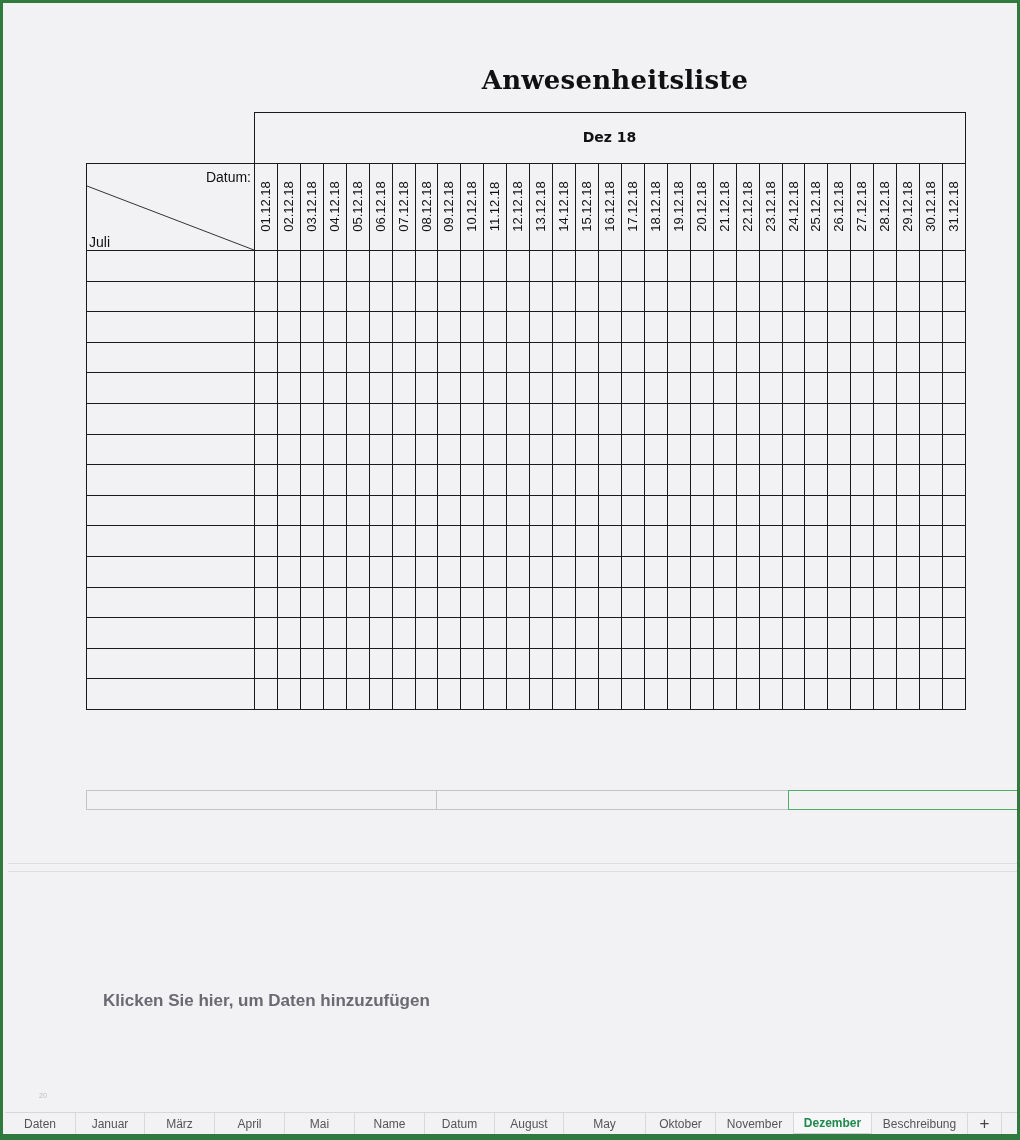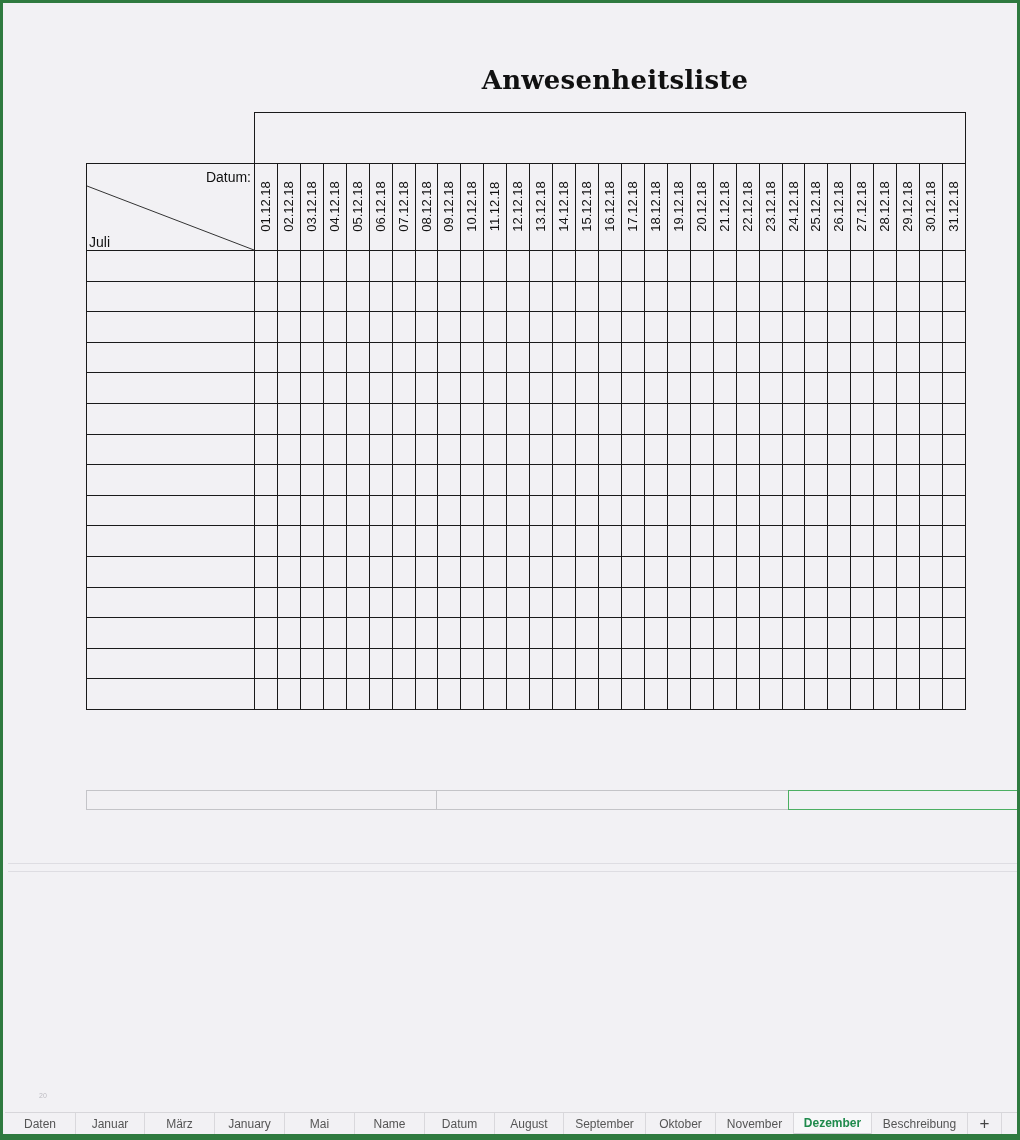--- a/index.html
+++ b/index.html
@@ -590,20 +590,21 @@
       <div class="row-cell" style="left: 780px; top: 676px; width: 22px; height: 30px;"></div>
       <div class="row-cell" style="left: 802px; top: 676px; width: 22px; height: 30px;"></div>
       <div class="row-cell" style="left: 825px; top: 676px; width: 22px; height: 30px;"></div>
       <div class="row-cell" style="left: 848px; top: 676px; width: 22px; height: 30px;"></div>
       <div class="row-cell" style="left: 871px; top: 676px; width: 22px; height: 30px;"></div>
       <div class="row-cell" style="left: 894px; top: 676px; width: 22px; height: 30px;"></div>
       <div class="row-cell" style="left: 917px; top: 676px; width: 22px; height: 30px;"></div>
       <div class="row-cell" style="left: 940px; top: 676px; width: 22px; height: 30px;"></div>
     </div>
 
+  <div class="month-label">Dez 18</div>
   <div class="datum-label">Datum:</div>
   <div class="name-label">Juli</div>
 
   <svg style="position:absolute;left:0;top:0" width="1014" height="260">
     <line x1="84" y1="183" x2="251" y2="247" stroke="#333" stroke-width="1"></line>
   </svg>
 
   <div id="dates">
       <div class="date-cell" style="left: 251px;">
         <span>01.12.18</span>
@@ -700,31 +701,32 @@
       </div>
     </div>
 
   <div class="sum-grid" style="left:83px;width:351px;"></div>
   <div class="sum-grid" style="left:433px;width:353px;"></div>
   <div class="sum-grid sel" style="left:785px;width:235px;"></div>
 
   <div class="divider" style="top:860px;"></div>
   <div class="divider" style="top:868px;"></div>
 
+  <div class="add-data">Klicken Sie hier, um Daten hinzuzufügen</div>
   <div class="tiny">20</div>
 
   <div class="tabs">
     <div class="tab" style="width:71px">Daten</div>
     <div class="tab" style="width:69px">Januar</div>
     <div class="tab" style="width:70px">März</div>
-    <div class="tab" style="width:70px">January</div>
+    <div class="tab" style="width:70px">April</div>
     <div class="tab" style="width:70px">Mai</div>
     <div class="tab" style="width:70px">Name</div>
     <div class="tab" style="width:70px">Datum</div>
     <div class="tab" style="width:69px">August</div>
-    <div class="tab" style="width:82px">September</div>
+    <div class="tab" style="width:82px">May</div>
     <div class="tab" style="width:70px">Oktober</div>
     <div class="tab" style="width:78px">November</div>
     <div class="tab active" style="width:78px">Dezember</div>
     <div class="tab" style="width:96px">Beschreibung</div>
     <div class="tab plus" style="width:34px">+</div>
   </div>
 </div>
 
 </body></html>

